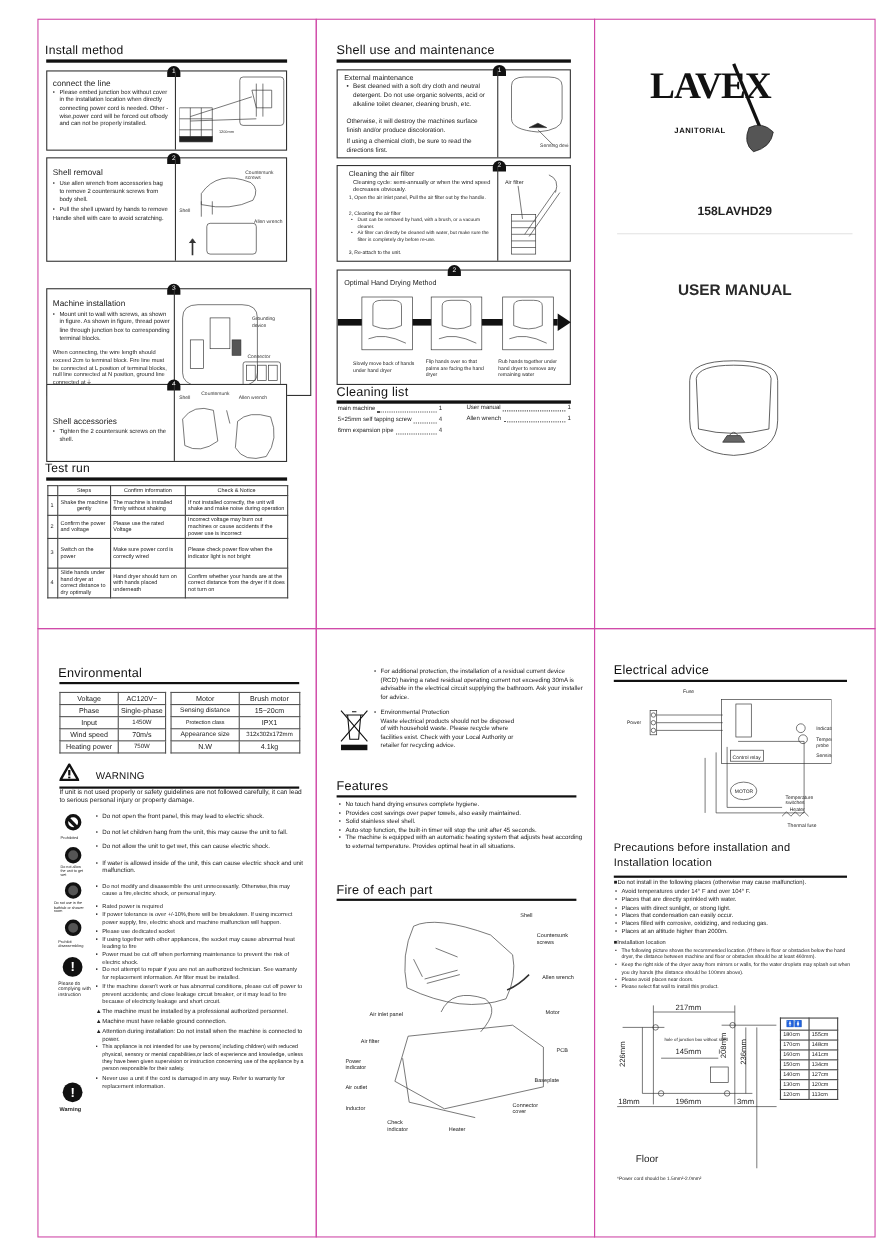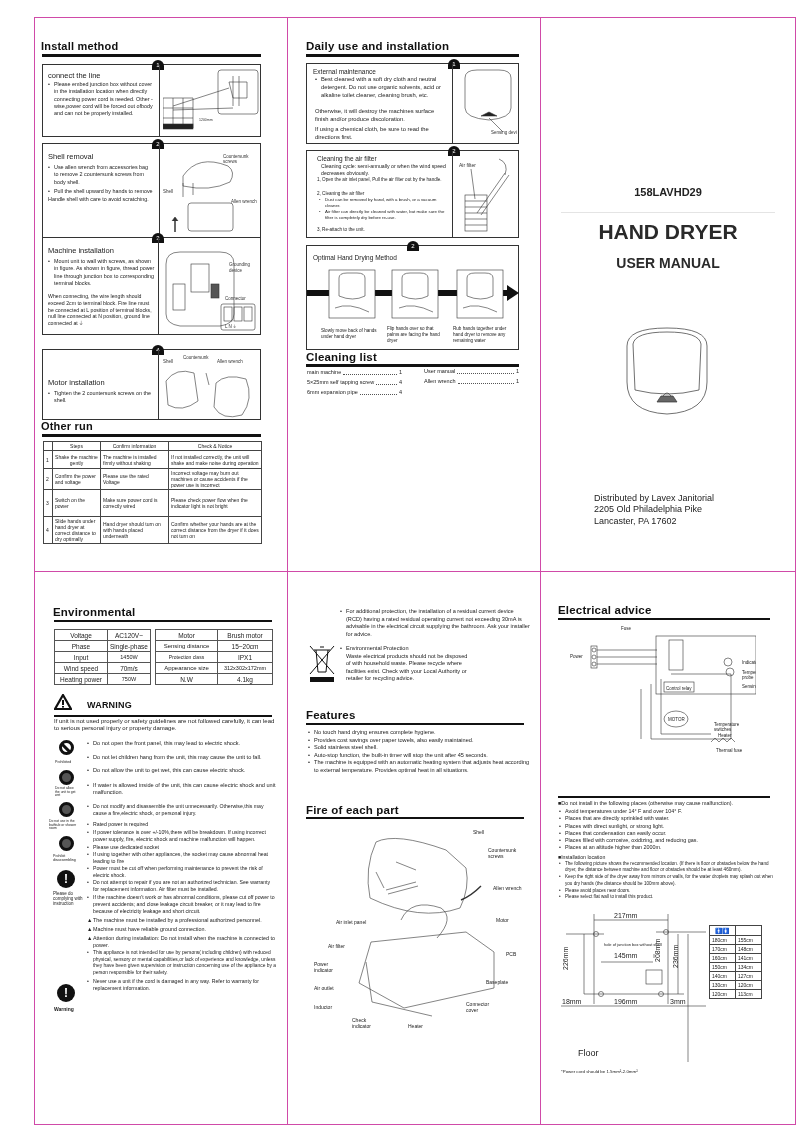--- a/index.html
+++ b/index.html
@@ -4,21 +4,21 @@
 <style>
 *{box-sizing:border-box;margin:0;padding:0}
 body{width:802px;height:1134px;background:#fff;font-family:"Liberation Sans",sans-serif;color:#222;position:relative;overflow:hidden}
 .panel{position:absolute;border:1px solid #d04aa8}
 .p1{left:34px;top:17px;width:254px;height:555px}
 .p2{left:287px;top:17px;width:254px;height:555px}
 .p3{left:540px;top:17px;width:256px;height:555px}
 .p4{left:34px;top:571px;width:254px;height:554px}
 .p5{left:287px;top:571px;width:254px;height:554px}
 .p6{left:540px;top:571px;width:256px;height:554px}
-.h{position:absolute;font-weight:bold;font-size:11.5px;color:#111;letter-spacing:.2px}
+.h{position:absolute;font-weight:normal;font-size:11.5px;color:#111;letter-spacing:.2px}
 .rule{position:absolute;height:3px;background:#111}
 .box{position:absolute;border:1px solid #333;background:#fff}
 .box .divider{position:absolute;top:0;bottom:0;width:1px;background:#333}
 .badge{position:absolute;top:-5px;width:12px;height:10px;background:#111;color:#fff;font-size:6px;text-align:center;line-height:10px;border-radius:6px 6px 0 0}
 .t{position:absolute;font-size:6px;line-height:1.3;color:#222}
 .sub{font-size:7.5px;color:#222}
 ul.b{list-style:none}
 ul.b li{position:relative;padding-left:6px;font-size:5.4px;line-height:1.35;margin-bottom:2px}
 ul.b li:before{content:"•";position:absolute;left:0}
 ul.b li.w:before{content:"▲"}
@@ -73,21 +73,21 @@
           <path d="M12 70 v14" stroke-width="1.5"></path>
           <path d="M9 73 l3 -4 l3 4" fill="#333"></path>
         </g>
       <text x="60" y="10" font-size="4.5" fill="#333">Countersunk</text>
         <text x="60" y="15" font-size="4.5" fill="#333">screws</text>
       <text x="0" y="45" font-size="4.5" fill="#333">Shell</text>
         <text x="68" y="55" font-size="4.5" fill="#333">Allen wrench</text>
     </svg>
   </div>
 
-  <div class="box" style="left:7px;top:219px;width:219px;height:98px">
+  <div class="box" style="left:7px;top:244px;width:241px;height:98px">
     <div class="badge" style="left:109px">3</div>
     <div class="divider" style="left:115px"></div>
     <div class="t sub" style="left:5px;top:8px">Machine installation</div>
     <ul class="b t" style="left:5px;top:20px;width:108px">
         <li>Mount unit to wall with screws, as shown in figure. As shown in figure, thread power line through junction box to corresponding terminal blocks.</li>
       </ul>
     <div class="t" style="left:5px;top:55px;width:108px;font-size:5.2px">When connecting, the wire length should exceed 2cm to terminal block. Fire line must be connected at L position of terminal blocks, null line connected at N position, ground line connected at ⏚</div>
     <svg class="ic" style="left:118px;top:6px" width="98" height="90">
       <g stroke="#333" fill="none" stroke-width=".6">
           <path d="M5 20 q0 -12 14 -12 h40 q14 0 14 12 v50 q0 10 -14 12 h-40 q-14 -2 -14 -12z"></path>
@@ -102,37 +102,37 @@
       <text x="64" y="84" font-size="4.5" fill="#333">L  N  ⏚</text>
       <text x="68" y="22" font-size="4.5" fill="#333">Grounding</text>
         <text x="68" y="28" font-size="4.5" fill="#333">device</text>
       <text x="64" y="56" font-size="4.5" fill="#333">Connector</text>
     </svg>
   </div>
 
   <div class="box" style="left:7px;top:331px;width:219px;height:71px">
     <div class="badge" style="left:109px">4</div>
     <div class="divider" style="left:115px"></div>
-    <div class="t sub" style="left:5px;top:28px">Motor installation</div>
+    <div class="t sub" style="left:5px;top:28px">Shell accessories</div>
     <ul class="b t" style="left:5px;top:40px;width:108px">
         <li>Tighten the 2 countersunk screws on the shell.</li>
       </ul>
     <svg class="ic" style="left:118px;top:3px" width="98" height="66">
       <g stroke="#333" fill="none" stroke-width=".6">
           <path d="M5 28 q10 -14 28 -8 l4 28 q-16 12 -30 4z"></path>
           <path d="M55 30 q10 -10 30 -4 q8 20 -4 36 q-20 6 -28 -8z"></path>
           <line x1="45" y1="20" x2="48" y2="32"></line>
         </g>
       <text x="2" y="10" font-size="4.5" fill="#333">Shell</text>
         <text x="22" y="6" font-size="4.5" fill="#333">Countersunk</text>
         <text x="56" y="10" font-size="4.5" fill="#333">Allen wrench</text>
     </svg>
   </div>
 
-  <div class="h" style="left:6px;top:402px;font-size:11px">Other run</div>
+  <div class="h" style="left:6px;top:402px;font-size:11px">Test run</div>
   <div class="rule" style="left:7px;top:416px;width:219px"></div>
   <table class="tr" style="position:absolute;left:8px;top:423px;width:219px">
     <tbody>
         <tr style="text-align:center">
           <td style="width:9px"></td>
           <td style="width:48px">Steps</td>
           <td style="width:68px">Confirm information</td>
           <td>Check &amp; Notice</td>
         </tr>
     <tr style="height:18px">
@@ -157,21 +157,21 @@
           <td>4</td>
           <td>Slide hands under hand dryer at correct distance to dry optimally</td>
           <td>Hand dryer should turn on with hands placed underneath</td>
           <td>Confirm whether your hands are at the correct distance from the dryer if it does not turn on</td>
         </tr>
   </tbody>
     </table>
 </div>
 
 <div class="panel p2">
-  <div class="h" style="left:18px;top:22px">Daily use and installation</div>
+  <div class="h" style="left:18px;top:22px">Shell use and maintenance</div>
   <div class="rule" style="left:18px;top:36px;width:213px"></div>
 
   <div class="box" style="left:18px;top:45px;width:213px;height:81px">
     <div class="badge" style="left:141px">1</div>
     <div class="divider" style="left:145px"></div>
     <div class="t sub" style="left:6px;top:4px;font-size:6.5px">External maintenance</div>
     <ul class="b t" style="left:8px;top:12px;width:134px">
         <li style="font-size:5.8px">Best cleaned with a soft dry cloth and neutral detergent. Do not use organic solvents, acid or alkaline toilet cleaner, cleaning brush, etc.</li>
       </ul>
     <div class="t" style="left:8px;top:44px;width:134px;font-size:5.8px">Otherwise, it will destroy the machines surface finish and/or produce discoloration.</div>
@@ -259,37 +259,39 @@
       </div>
     <div style="display:flex">
         <span>Allen wrench</span>
         <span style="flex:1;border-bottom:1px dotted #555;margin:0 2px 3px"></span>
         <span>1</span>
       </div>
   </div>
 </div>
 
 <div class="panel p3">
+  <div style="position:absolute;left:42px;top:38px;width:120px;height:90px">
+    <div style="position:absolute;left:8px;top:4px;font-family:'Liberation Serif',serif;font-weight:bold;font-size:34px;letter-spacing:-1px;color:#111">LAVEX</div>
+    <div style="position:absolute;left:30px;top:60px;font-weight:bold;font-size:7px;letter-spacing:.5px;color:#111">JANITORIAL</div>
+    <svg style="position:absolute;left:78px;top:0" width="50" height="90">
+        <line x1="6" y1="2" x2="30" y2="60" stroke="#111" stroke-width="3"></line>
+        <path d="M20 60 q12 -6 22 4 q-2 14 -18 18 q-10 -8 -4 -22z" fill="#555" stroke="#111" stroke-width=".6"></path>
+      </svg>
+  </div>
   <div style="position:absolute;left:0;width:254px;top:168px;text-align:center;font-weight:bold;font-size:11px;color:#222">158LAVHD29</div>
   <div style="position:absolute;left:20px;width:214px;top:194px;height:1px;background:#e4e4e4"></div>
-  <div style="position:absolute;left:0;width:254px;top:202px;text-align:center;font-weight:bold;font-size:21px;color:#2a2a2a">HAND DRYER</div>
   <div style="position:absolute;left:0;width:254px;top:237px;text-align:center;font-weight:bold;font-size:14px;color:#2a2a2a">USER MANUAL</div>
   <svg style="position:absolute;left:78px;top:308px" width="96" height="92">
     <g stroke="#333" fill="none" stroke-width=".7">
         <path d="M8 20 q0 -18 40 -18 q40 0 40 18 v36 q0 30 -40 32 q-40 -2 -40 -32z"></path>
         <path d="M14 18 q2 -12 34 -12 q32 0 34 12 l-2 46 q-32 8 -64 0z"></path>
         <path d="M38 76 h20 l-4 -6 h-12z" fill="#666"></path>
         <path d="M44 70 q4 -6 8 0"></path>
       </g>
   </svg>
-  <div style="position:absolute;left:53px;top:475px;font-size:9px;line-height:1.25;color:#222">
-    <div>Distributed by Lavex Janitorial</div>
-      <div>2205 Old Philadelphia Pike</div>
-      <div>Lancaster, PA 17602</div>
-  </div>
 </div>
 
 <div class="panel p4">
   <div class="h" style="left:18px;top:34px">Environmental</div>
   <div class="rule" style="left:19px;top:48px;width:218px;height:2px"></div>
   <table class="spec" style="position:absolute;left:19px;top:57px;width:97px">
     <tbody>
         <tr>
           <td style="width:53px">Voltage</td>
           <td>AC120V~</td>
@@ -466,20 +468,24 @@
         <text x="176" y="55">probe</text>
         <text x="176" y="64">Sensing probe</text>
         <text x="100" y="66">Control relay</text>
         <text x="102" y="97">MOTOR</text>
         <text x="148" y="102">Temperature</text>
         <text x="148" y="107">switches</text>
         <text x="152" y="113">Heater</text>
         <text x="150" y="128">Thermal fuse</text>
       </g>
   </svg>
+  <div class="h" style="left:17px;top:194px;line-height:1.25;font-size:10px">
+      <div>Precautions before installation and</div>
+      <div>Installation location</div>
+    </div>
   <div class="rule" style="left:17px;top:224px;width:212px;height:2px"></div>
   <div class="t" style="left:17px;top:228px;width:222px;font-size:5.4px">■<span>Do not install in the following places (otherwise may cause malfunction).</span></div>
   <ul class="b t" style="left:18px;top:236px;width:220px">
     <li style="font-size:5.4px;margin:0">Avoid temperatures under 14° F and over 104° F.</li>
       <li style="font-size:5.4px;margin:0">Places that are directly sprinkled with water.</li>
       <li style="font-size:5.4px;margin:0">Places with direct sunlight, or strong light.</li>
       <li style="font-size:5.4px;margin:0">Places that condensation can easily occur.</li>
       <li style="font-size:5.4px;margin:0">Places filled with corrosive, oxidizing, and reducing gas.</li>
       <li style="font-size:5.4px;margin:0">Places at an altitude higher than 2000m.</li>
   </ul>

